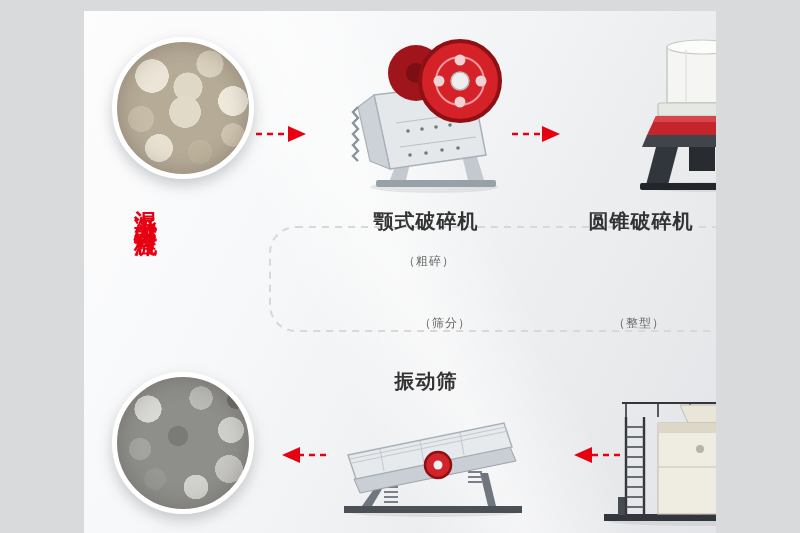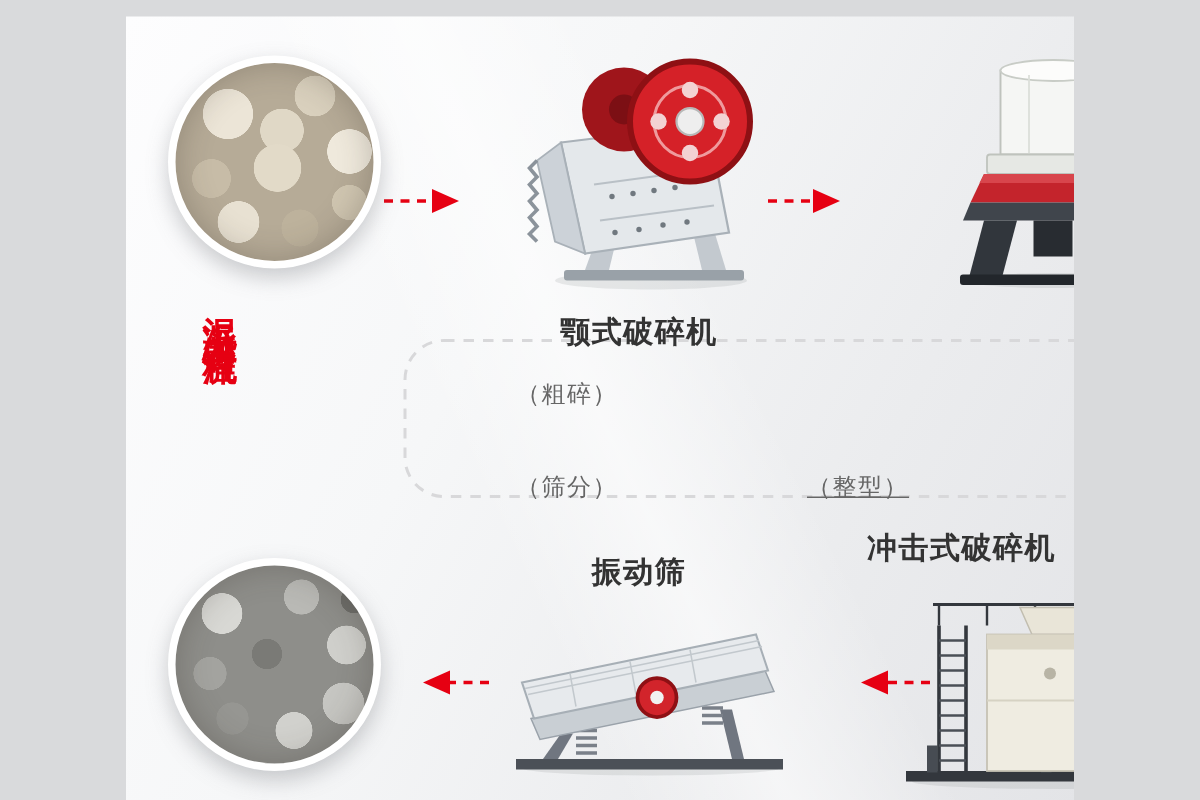--- a/index.html
+++ b/index.html
@@ -62,30 +62,30 @@
   }
 
   .flow-svg{ position:absolute; left:0; top:0; width:800px; height:533px; }
   .machine{ position:absolute; }
 
   .label-name{
     position:absolute; width:170px; text-align:center;
     font-size:20px; font-weight:600; color:#333333; letter-spacing:1px;
   }
   .label-stage{
-    position:absolute; width:170px; 
-    font-size:16px; color:#666666; letter-spacing:1px;
+    position:absolute; width:170px; text-align:center;
+    font-size:12px; color:#666666; letter-spacing:1px;
   }
   .pos-jaw-name    { left:257px; top:197px; }
   .pos-jaw-stage   { left:260px; top:242px; }
   .pos-cone-name   { left:472px; top:197px; }
   .pos-cone-stage  { left:472px; top:242px; }
-  .pos-screen-stage{ left:260px; top:304px;font-family:Liberation Serif, serif; }
+  .pos-screen-stage{ left:276px; top:304px;font-family:Liberation Serif, serif; }
   .pos-screen-name { left:257px; top:357px; }
-  .pos-impact-stage{ left:454px; top:304px;text-decoration:underline; }
+  .pos-impact-stage{ left:470px; top:304px; }
   .pos-impact-name { left:472px; top:341px; }
 </style>
 </head>
 <body>
 
 <div class="stage-canvas">
   <div class="sheen"></div>
 
   <svg class="flow-svg" viewBox="0 0 800 533">
     <rect x="186" y="216" width="472" height="104" rx="26" fill="none" stroke="#d8d8da" stroke-width="2" stroke-dasharray="7 6"></rect>
@@ -234,19 +234,19 @@
       <line x1="80" y1="38" x2="84" y2="60"></line>
       <line x1="120" y1="30" x2="124" y2="52"></line>
     </g>
     <circle cx="98" cy="62" r="13" fill="#d2242b" stroke="#8e1014" stroke-width="2.5"></circle>
     <circle cx="98" cy="62" r="4.5" fill="#f1f1f1"></circle>
   </svg>
 
   <div class="label-name pos-jaw-name">颚式破碎机</div>
   <div class="label-stage pos-jaw-stage">（粗碎）</div>
 
+  <div class="label-name pos-cone-name">圆锥破碎机</div>
 
   <div class="label-stage pos-screen-stage">（筛分）</div>
   <div class="label-name pos-screen-name">振动筛</div>
 
   <div class="label-stage pos-impact-stage">（整型）</div>
-  <div class="label-name pos-impact-name">冲击式破碎机</div>
 </div>
 
 </body></html>

